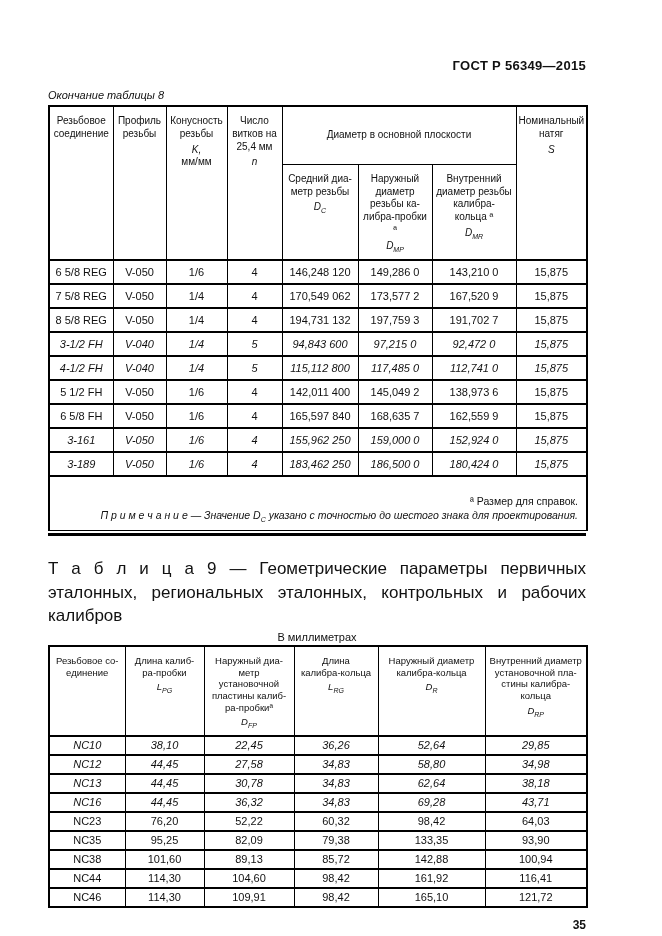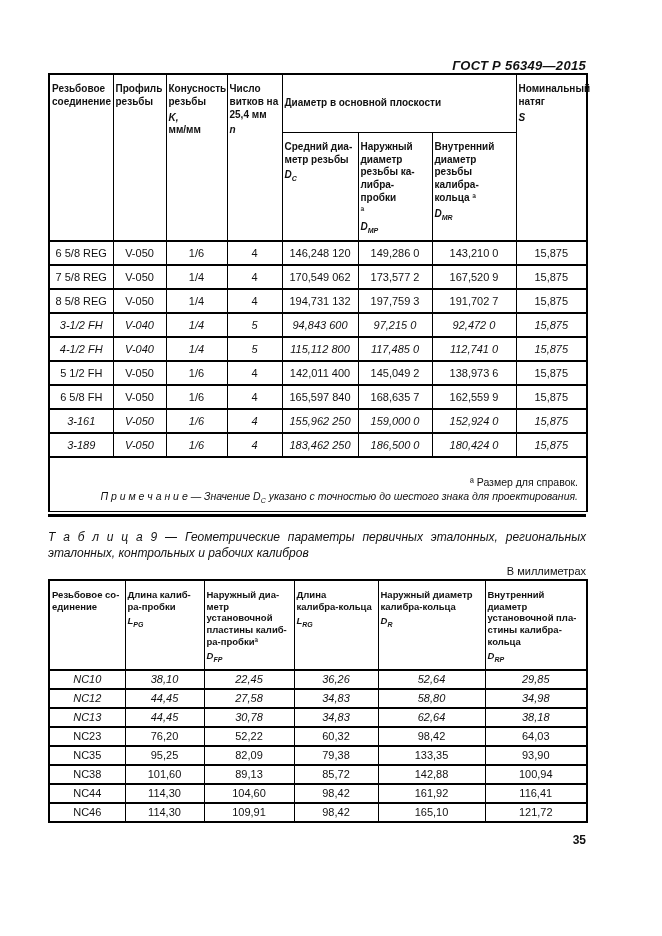--- a/index.html
+++ b/index.html
@@ -1,48 +1,49 @@
 <!DOCTYPE html>
 <html><head>
 <meta charset="utf-8">
 <style>
   html,body{margin:0;padding:0;background:#fff;}
   body{width:662px;height:936px;position:relative;font-family:"Liberation Sans",sans-serif;color:#111;}
   .content{position:absolute;left:48px;top:58px;width:538px;}
-  .doc-header{text-align:right;font-weight:bold;font-size:13px;letter-spacing:.3px;font-style:italic;}
+  .doc-header{text-align:right;font-weight:bold;font-size:13px;letter-spacing:.3px;}
   .continuation{font-style:italic;font-size:11px;margin-top:16px;margin-bottom:4px;}
   table{border-collapse:collapse;table-layout:fixed;width:538px;border:2px solid #000;}
   th,td{border:1px solid #000;border-top-width:2px;border-bottom-width:2px;}
-  th{font-weight:bold;font-size:10px;text-align:left;vertical-align:top;padding:8px 2px 4px;line-height:1.28;}
+  th{font-weight:normal;font-size:10px;text-align:center;vertical-align:top;padding:8px 2px 4px;line-height:1.28;}
   .t9 th{font-size:9.5px;line-height:1.22;}
   td{text-align:center;font-size:11px;height:22px;padding:0 2px;}
   .t9 td{height:17px;}
   tr.it td{font-style:italic;}
   .pre{display:block;white-space:pre-line;}
   .sym{font-style:italic;margin-top:3px;font-size:10px;}
   .t9 .sym{font-size:9.5px;}
   sub{font-size:7px;}
   .group-th{border-bottom-width:1px;vertical-align:middle;padding:22px 2px;}
   .subrow th{border-top-width:1px;}
   .t8{border-bottom-width:1px;}
   .fn-cell{text-align:right;font-size:10.5px;padding:18px 8px 7px 38px;height:auto;border-bottom-width:1px;}
   .fn-note{font-style:italic;margin-top:2px;}
   .fn-note .sym-inline{font-style:italic;}
   .end-rule{height:0;border-top:3px solid #000;margin-top:2px;width:538px;}
-  .t9-caption{margin-top:12px;font-size:12px;line-height:1.4;text-align:justify;font-style:italic;}
-  .units{text-align:right;font-size:11px;margin:3px 0 2px;}
+  .t9-caption{margin-top:21px;font-size:17px;line-height:1.4;text-align:justify;}
+  .units{text-align:center;font-size:11px;margin:3px 0 2px;}
   .page-number{text-align:right;font-weight:bold;font-size:12px;margin-top:10px;}
 </style>
 </head>
 <body>
 
 <div class="content">
 
   <div class="doc-header">ГОСТ Р 56349—2015</div>
 
+  <div class="continuation">Окончание таблицы 8</div>
 
   <table class="t8">
     <colgroup>
       <col style="width:64px">
         <col style="width:53px">
         <col style="width:61px">
         <col style="width:55px">
       <col style="width:76px">
         <col style="width:74px">
         <col style="width:84px">
@@ -273,20 +274,28 @@
           <td>34,98</td>
         </tr>
         <tr class="it">
           <td>NC13</td>
           <td>44,45</td>
           <td>30,78</td>
           <td>34,83</td>
           <td>62,64</td>
           <td>38,18</td>
         </tr>
+        <tr class="it">
+          <td>NC16</td>
+          <td>44,45</td>
+          <td>36,32</td>
+          <td>34,83</td>
+          <td>69,28</td>
+          <td>43,71</td>
+        </tr>
         <tr>
           <td>NC23</td>
           <td>76,20</td>
           <td>52,22</td>
           <td>60,32</td>
           <td>98,42</td>
           <td>64,03</td>
         </tr>
         <tr>
           <td>NC35</td>

